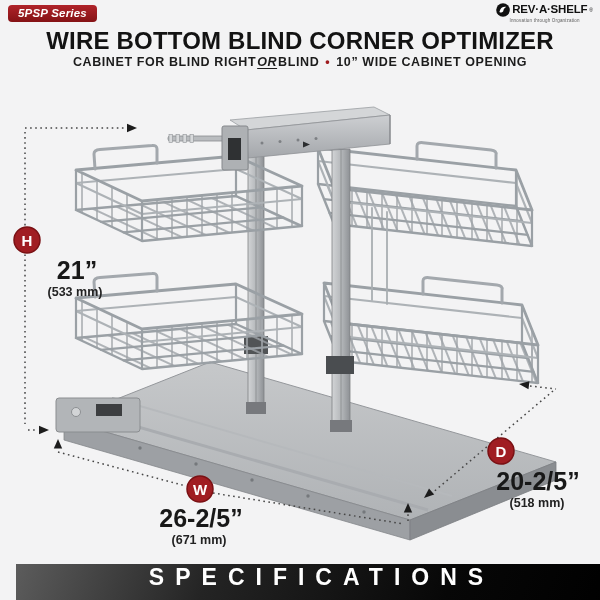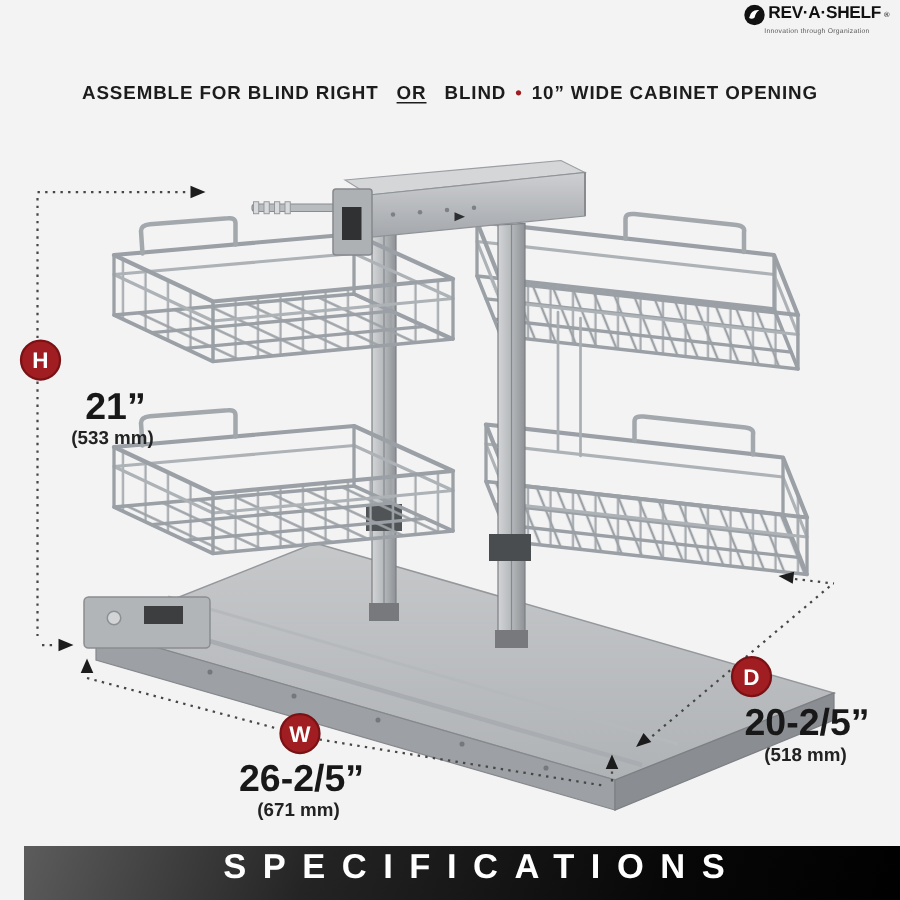--- a/index.html
+++ b/index.html
@@ -11,21 +11,21 @@
     font-style:italic;font-weight:bold;font-size:11.5px;padding:2px 10px 3px;border-radius:4px;letter-spacing:.2px}
   .logo{position:absolute;right:7px;top:3px;text-align:center;line-height:1}
   .logo-row{display:flex;align-items:center;justify-content:center;gap:2px}
   .logo-brand{font-weight:bold;font-size:11.5px;letter-spacing:-.2px;color:#101010;white-space:nowrap}
   .logo-reg{font-size:5px;color:#101010;vertical-align:top}
   .logo-tagline{font-size:4.5px;color:#5a5a5a;margin-top:1.5px;letter-spacing:.2px}
   .title{position:absolute;top:27px;left:0;width:100%;text-align:center;font-size:24px;font-weight:bold;
     letter-spacing:.2px;color:#131313;white-space:nowrap}
   .subtitle{position:absolute;top:55px;left:0;width:100%;text-align:center;font-size:12.5px;font-weight:bold;
     letter-spacing:.6px;color:#1c1c1c;white-space:nowrap}
-  .subtitle .or-word{text-decoration:underline;text-underline-offset:2px;margin:0 12px}
+  .subtitle .or-word{font-style:italic;text-decoration:underline;text-underline-offset:2px;margin:0 1px}
   .subtitle .dot-sep{color:#9e1b1f;margin:0 6px}
 
   
   .footer{position:absolute;left:16px;bottom:0;width:600px;height:36px;
     background:linear-gradient(110deg,#5c5c5c 0%,#242424 32%,#070707 72%,#000 100%);
     display:flex;justify-content:center}
   .footer-text{color:#fff;font-size:23px;font-weight:bold;letter-spacing:11px;padding-left:11px;white-space:nowrap}
 
   
   svg.product{position:absolute;left:0;top:78px;width:600px;height:486px}
@@ -43,35 +43,37 @@
   .gridqr{fill:url(#pgr);stroke:#9aa0a5;stroke-width:2.4;stroke-linejoin:round}
   .wallq{fill:url(#pv)}
   .handle{fill:none;stroke:#a3a8ad;stroke-width:3;stroke-linecap:round;stroke-linejoin:round}
   .metal-edge{stroke:#85888c;stroke-width:.8;fill:none}
 </style>
 </head>
 <body>
 
 <div class="stage">
 
+  <div class="series-badge">5PSP Series</div>
 
   <div class="logo">
     <div class="logo-row">
       <svg width="14" height="14" viewBox="-7 -7 14 14">
         <circle cx="0" cy="0" r="6.8" fill="#111"></circle>
         <path d="M-3.6,2 Q-2.4,-3.8 3.2,-3.2 Q0.6,-1.6 0.1,1.6 Q-1.6,3.2 -3.6,2 Z" fill="#fff"></path>
       </svg>
       <span class="logo-brand">REV·A·SHELF</span>
       <span class="logo-reg">®</span>
     </div>
     <div class="logo-tagline">Innovation through Organization</div>
   </div>
 
-
-  <div class="subtitle"><span>ASSEMBLE FOR BLIND RIGHT</span><span class="or-word">OR</span><span>BLIND</span><span class="dot-sep">•</span><span>10” WIDE CABINET OPENING</span></div>
+  <div class="title">WIRE BOTTOM BLIND CORNER OPTIMIZER</div>
+
+  <div class="subtitle"><span>CABINET FOR BLIND RIGHT</span><span class="or-word">OR</span><span>BLIND</span><span class="dot-sep">•</span><span>10” WIDE CABINET OPENING</span></div>
 
   <svg class="product" viewBox="0 78 600 486">
     <defs>
       <pattern id="pv" width="15" height="15" patternUnits="userSpaceOnUse">
         <line x1="7" y1="0" x2="7" y2="15" stroke="#a6aaae" stroke-width="1.5"></line>
       </pattern>
       <pattern id="pgl" width="12" height="12" patternUnits="userSpaceOnUse" patternTransform="rotate(-65)">
         <line x1="6" y1="0" x2="6" y2="12" stroke="#9da2a7" stroke-width="1.6"></line>
       </pattern>
       <pattern id="pgr" width="12" height="12" patternUnits="userSpaceOnUse" patternTransform="rotate(-22)">

